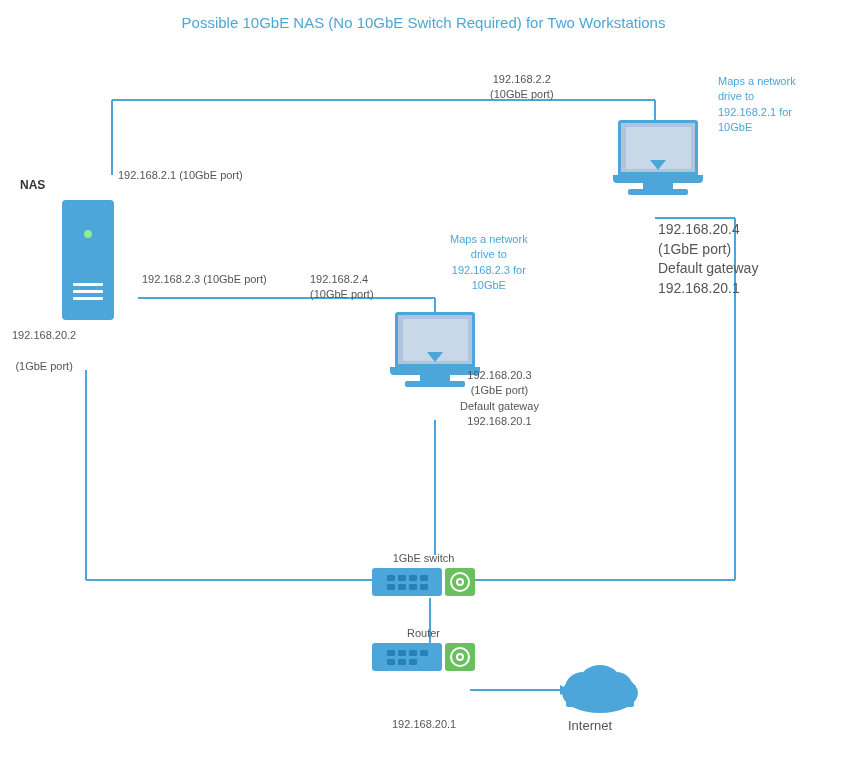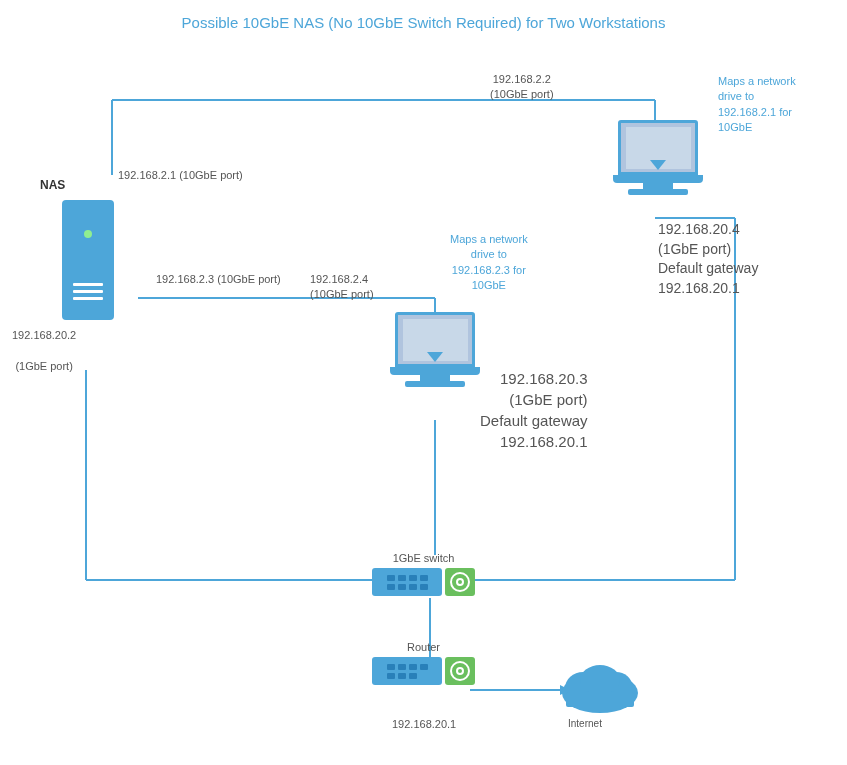--- a/index.html
+++ b/index.html
@@ -216,45 +216,45 @@
 
   <div class="device" style="position:absolute; left:62px; top:200px;">
     <div class="nas-body">
       <div class="nas-dot"></div>
       <div class="nas-lines">
         <div class="nas-line"></div>
         <div class="nas-line"></div>
         <div class="nas-line"></div>
       </div>
     </div>
-    <div style="position:absolute; left:-42px; top:-22px; font-size:12px; color:#333; font-weight:bold;margin-left:20px;">NAS</div>
+    <div style="position:absolute; left:-42px; top:-22px; font-size:12px; color:#333; font-weight:bold;">NAS</div>
   </div>
 
   <div style="position:absolute; left:118px; top:168px; font-size:11px; color:#555; line-height:1.4;">
     <span>192.168.2.1
 (10GbE port)</span>
   </div>
-  <div style="position:absolute; left:156px; top:272px; font-size:11px; color:#555; line-height:1.4;">
+  <div style="position:absolute; left:142px; top:272px; font-size:11px; color:#555; line-height:1.4;">
     <span>192.168.2.3
 (10GbE port)</span>
   </div>
   <div style="position:absolute; left:12px; top:328px; font-size:11px; color:#555; line-height:1.4; text-align:center;">192.168.20.2<br><br>(1GbE port)</div>
 
   <div class="device" style="position:absolute; left:390px; top:312px;">
     <div class="laptop-screen">
       <div class="laptop-screen-inner"></div>
       <div class="laptop-screen-arrow"></div>
     </div>
     <div class="laptop-base"></div>
     <div class="laptop-stand"></div>
     <div class="laptop-foot"></div>
   </div>
 
   <div style="position:absolute; left:310px; top:272px; font-size:11px; color:#555; line-height:1.4; text-align:left;">192.168.2.4<br>(10GbE port)</div>
-  <div style="position:absolute; left:480px; top:368px; font-size:15px; color:#555; line-height:1.4; text-align:right;">192.168.20.3<br>(1GbE port)<br>Default gateway<br>192.168.20.1</div>
+  <div style="position:absolute; left:460px; top:368px; font-size:11px; color:#555; line-height:1.4; text-align:center;">192.168.20.3<br>(1GbE port)<br>Default gateway<br>192.168.20.1</div>
   <div style="position:absolute; left:450px; top:232px; font-size:11px; color:#4da6d9; line-height:1.4; text-align:center;">Maps a network<br>drive to<br>192.168.2.3 for<br>10GbE</div>
 
   <div class="device" style="position:absolute; left:613px; top:120px;">
     <div class="laptop-screen">
       <div class="laptop-screen-inner"></div>
       <div class="laptop-screen-arrow"></div>
     </div>
     <div class="laptop-base"></div>
     <div class="laptop-stand"></div>
     <div class="laptop-foot"></div>
@@ -284,21 +284,21 @@
         </div>
       </div>
       <div class="switch-box">
         <div class="switch-icon">
           <div class="switch-inner"></div>
         </div>
       </div>
     </div>
   </div>
 
-  <div class="device" style="position:absolute; left:372px; top:641px;text-align:right;">
+  <div class="device" style="position:absolute; left:372px; top:627px;text-align:right;">
     <div style="font-size:11px; color:#555; margin-bottom:4px;">Router</div>
     <div class="router-body">
       <div class="switch-main">
         <div style="display:flex; flex-direction:column; gap:3px;">
           <div class="switch-port-row">
             <div class="switch-port"></div>
             <div class="switch-port"></div>
             <div class="switch-port"></div>
             <div class="switch-port"></div>
           </div>
@@ -319,15 +319,15 @@
 
   <div style="position:absolute; left:392px; top:718px; font-size:11px; color:#555; text-align:center;">192.168.20.1</div>
 
   <svg style="position:absolute; left:558px; top:658px;" width="85" height="60">
     <ellipse cx="42" cy="35" rx="38" ry="20" fill="#4da6d9"></ellipse>
     <ellipse cx="25" cy="30" rx="18" ry="16" fill="#4da6d9"></ellipse>
     <ellipse cx="58" cy="28" rx="16" ry="14" fill="#4da6d9"></ellipse>
     <ellipse cx="42" cy="22" rx="20" ry="15" fill="#4da6d9"></ellipse>
     <rect x="8" y="34" width="68" height="15" fill="#4da6d9" rx="2"></rect>
   </svg>
-  <div style="position:absolute; left:568px; top:718px; font-size:10px; color:#555; text-align:center;">Internet</div>
+  <div style="position:absolute; left:568px; top:718px; font-size:13px; color:#555; text-align:center;">Internet</div>
 
 </div>
 
 </body></html>

